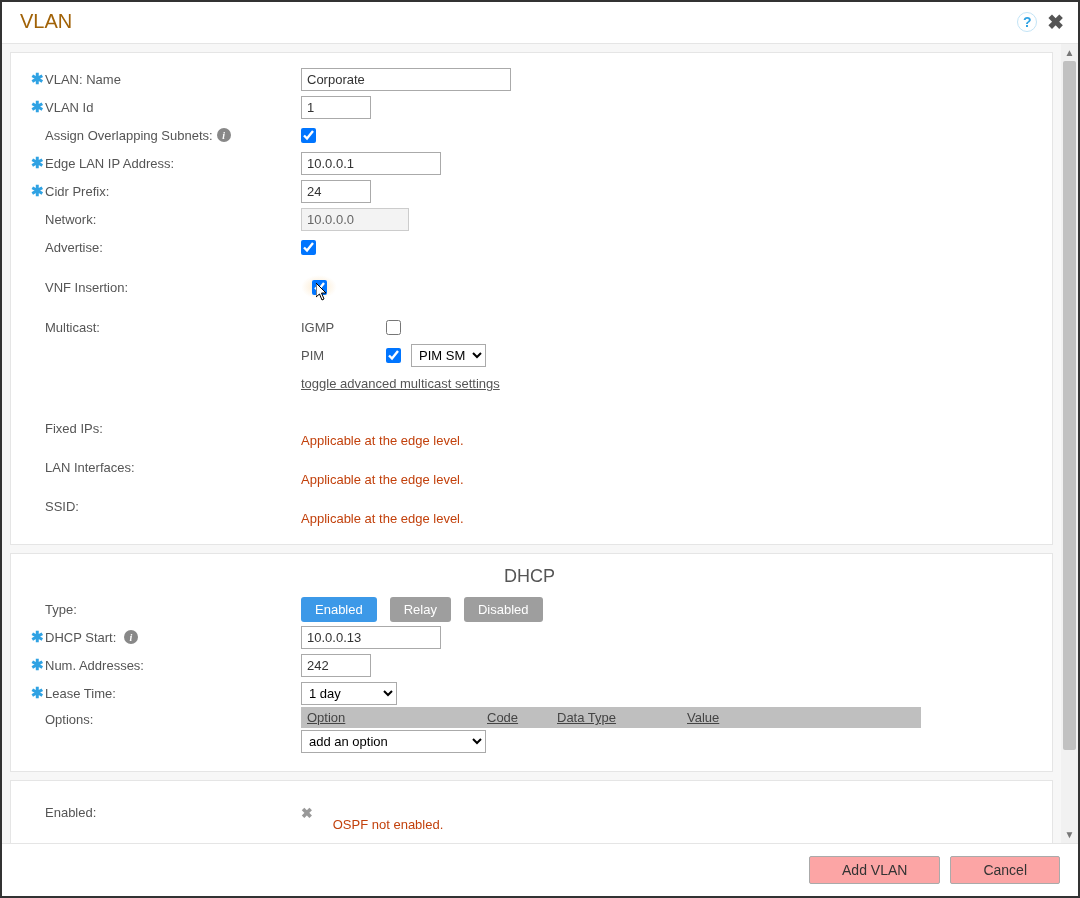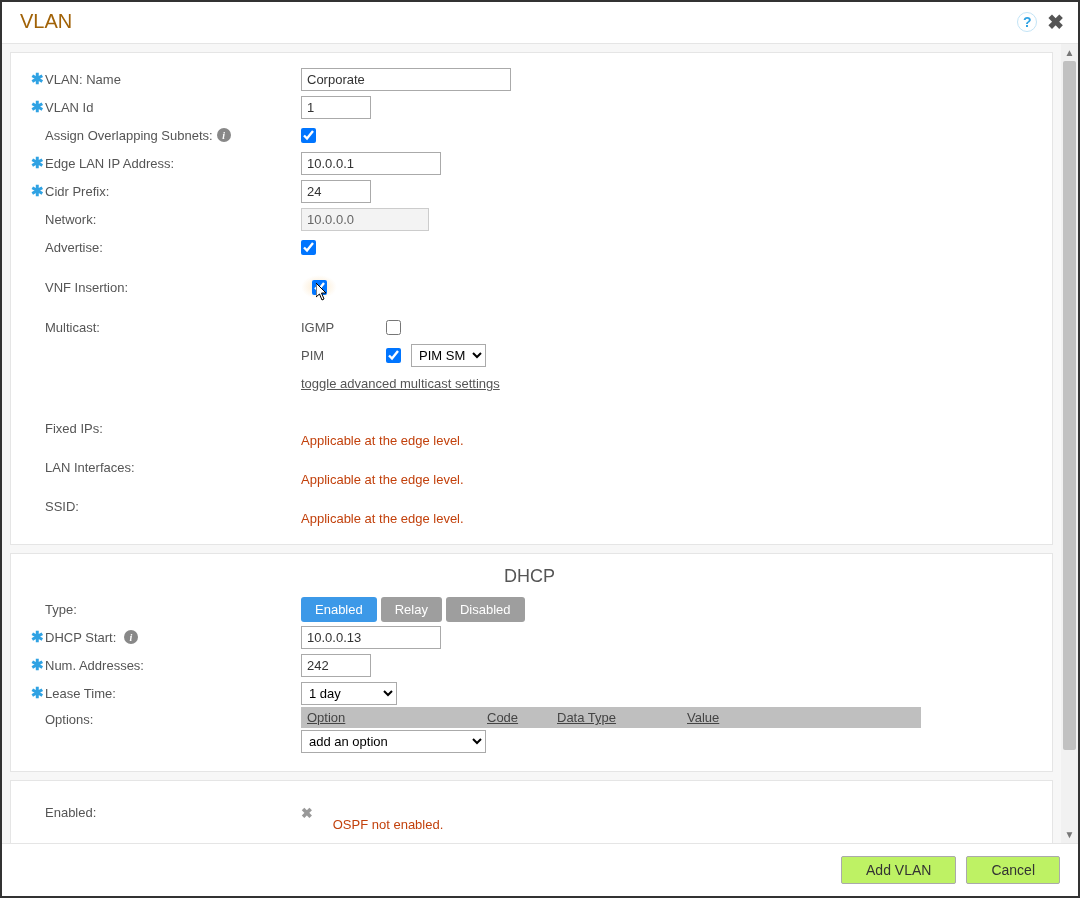--- a/index.html
+++ b/index.html
@@ -171,21 +171,21 @@
     text-decoration: underline;
     color: #555;
     cursor: pointer;
   }
   .muted {
     color: #c2410c;
     margin-top: 24px;
   }
   .btn-group {
     display: inline-flex;
-    gap: 4px;
+    gap: 13px;
   }
   .toggle-btn {
     border: none;
     padding: 5px 14px;
     font-size: 13px;
     border-radius: 3px;
     background: #9e9e9e;
     color: #fff;
     cursor: pointer;
   }
@@ -215,22 +215,22 @@
   .dlg-footer {
     border-top: 1px solid #e5e5e5;
     padding: 12px 18px;
     display: flex;
     justify-content: flex-end;
     gap: 10px;
     background: #fff;
   }
   .btn {
     border: 1px solid #aaa;
-    background: #bef264;
-    padding: 5px 24px;
+    background: #fca5a5;
+    padding: 5px 32px;
     font-size: 14px;
     color: #333;
     cursor: pointer;
     border-radius: 2px;
   }
   
   .scroll-track {
     width: 17px;
     background: #f1f1f1;
     display: flex;
@@ -326,21 +326,21 @@
               <input type="text" class="w-small" value="24" style="">
             </div>
         </div>
 
         <div class="row">
           <div class="label-col">
               <span class="req blank">✱</span>
               <span>Network:</span>
             </div>
           <div class="field-col">
-              <input type="text" readonly="" class="w-med" style="width: 128px;" value="10.0.0.0">
+              <input type="text" readonly="" class="w-med" style="width: 108px;" value="10.0.0.0">
             </div>
         </div>
 
         <div class="row">
           <div class="label-col">
               <span class="req blank">✱</span>
               <span>Advertise:</span>
             </div>
           <div class="field-col">
               <input type="checkbox" checked="" style="">

